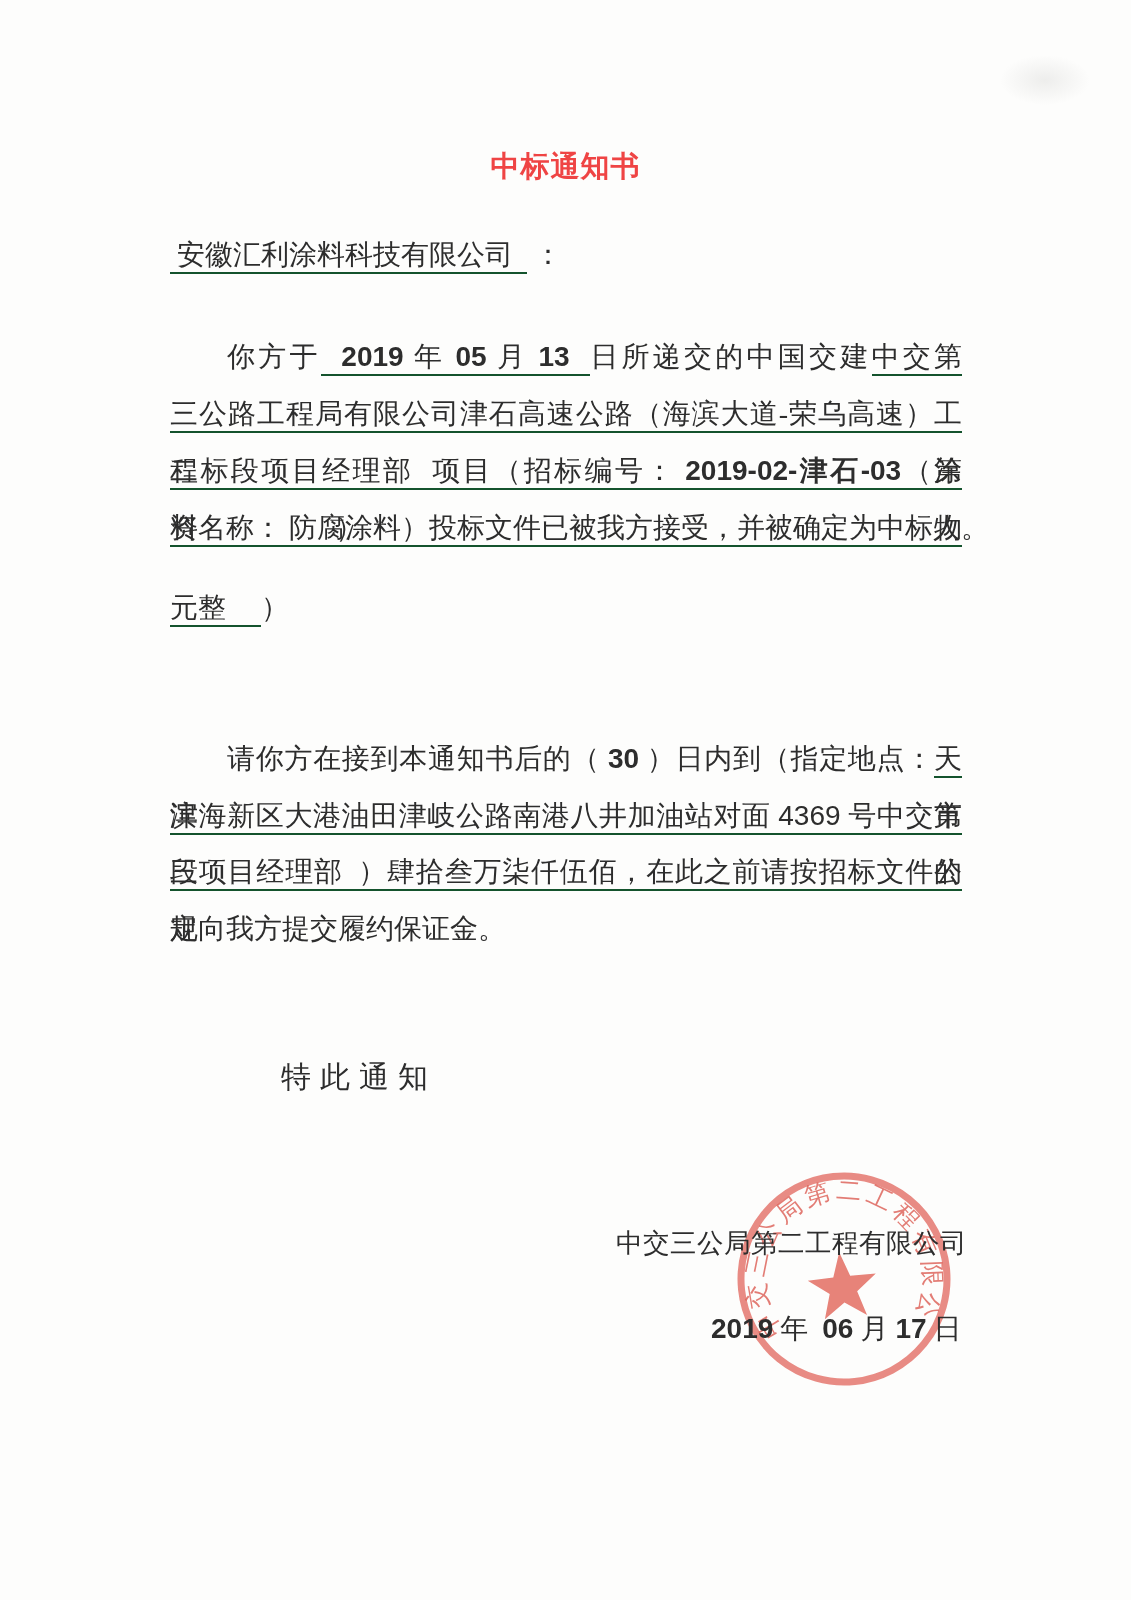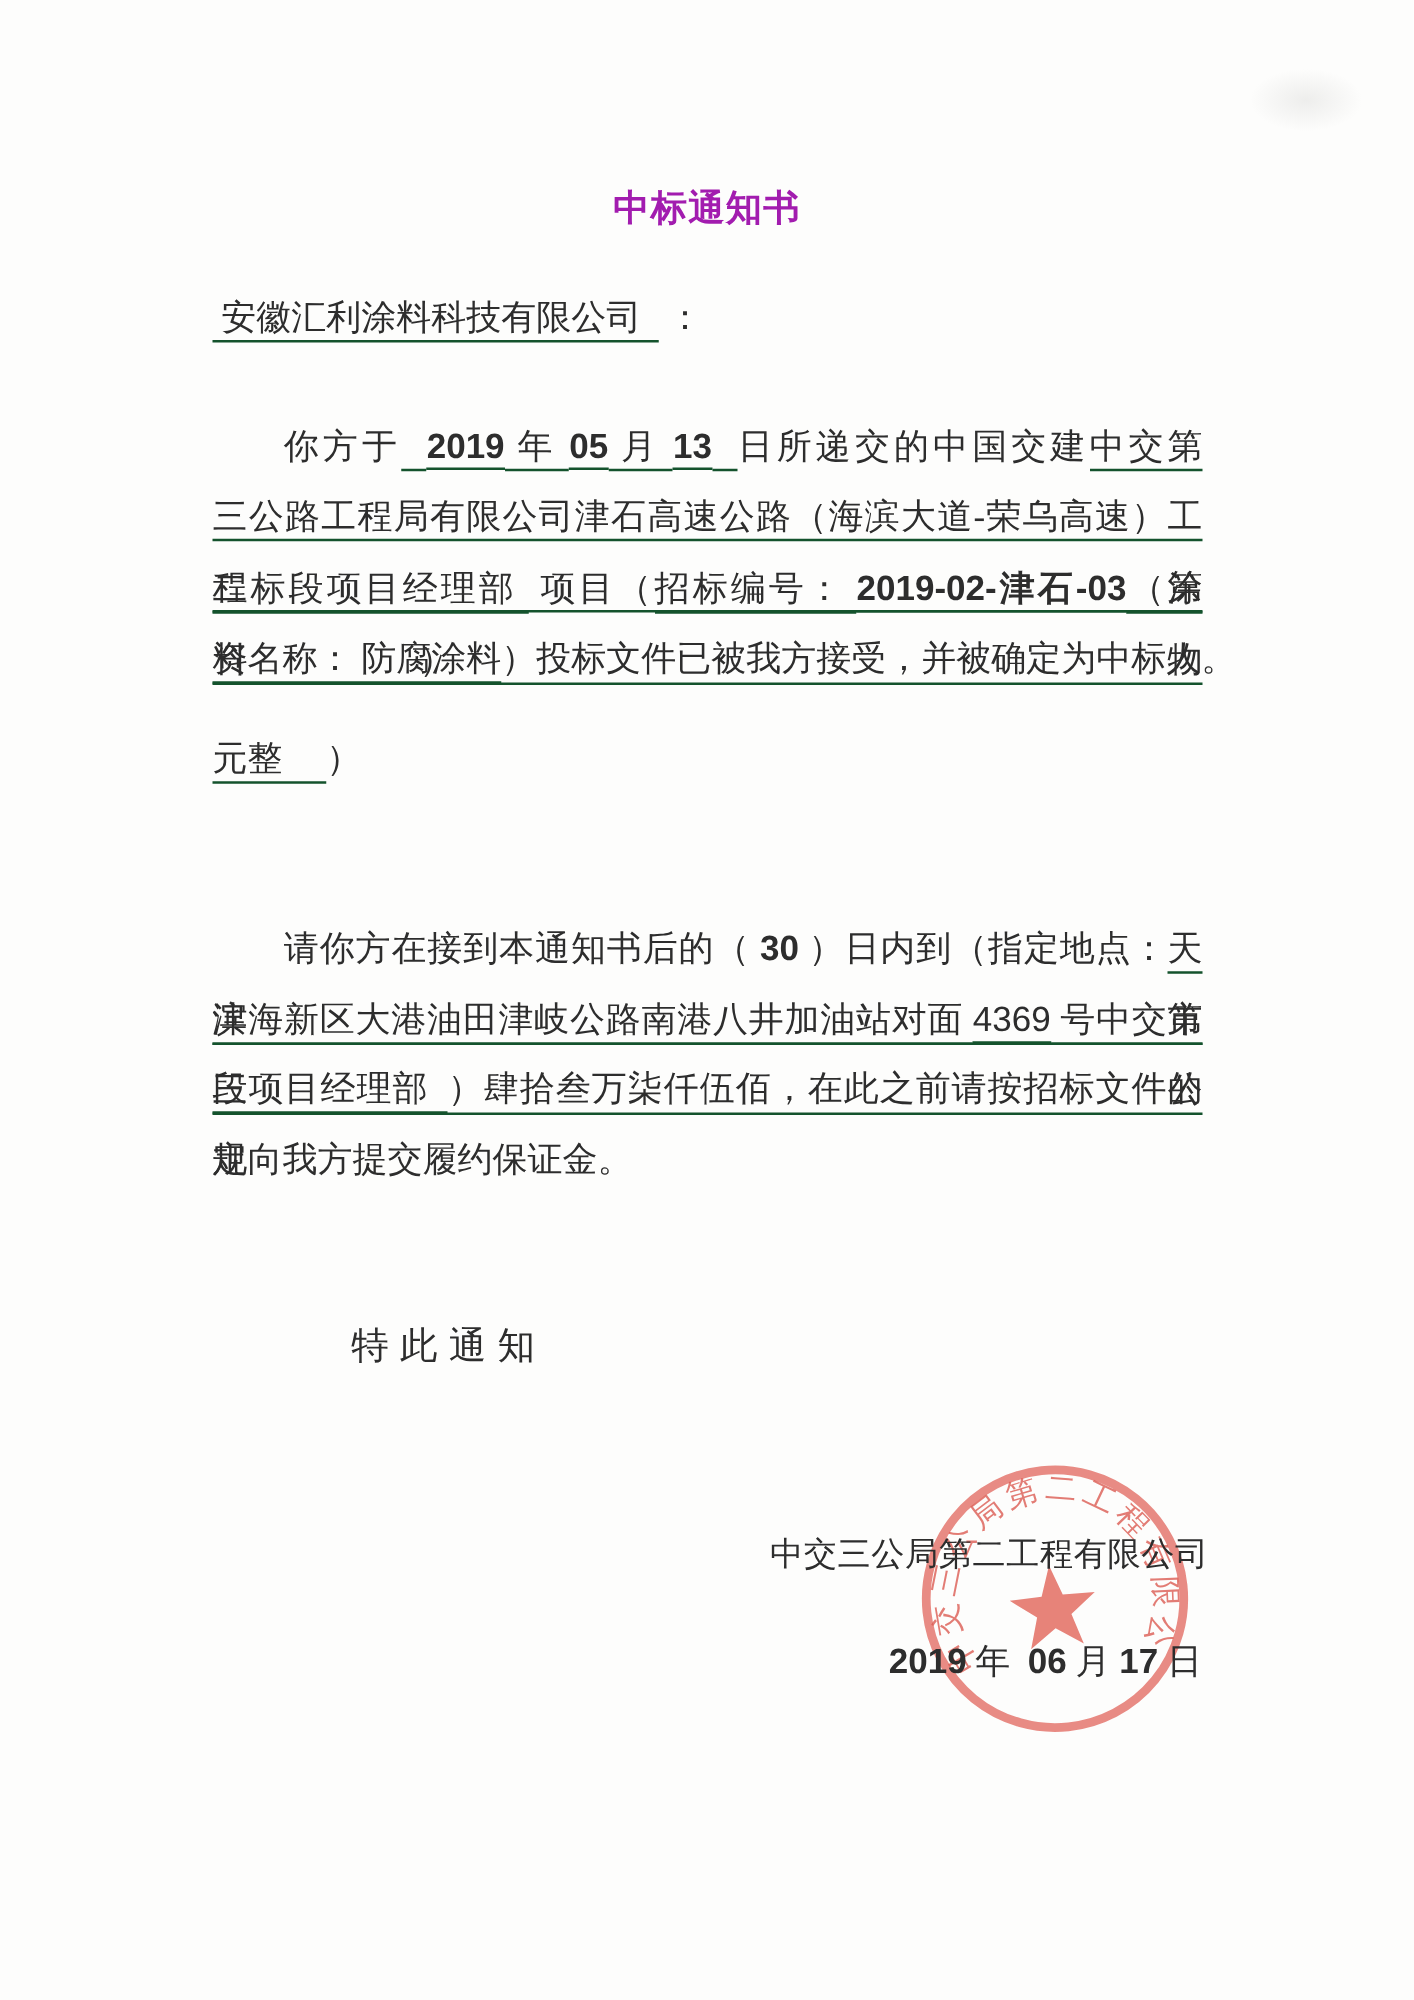--- a/index.html
+++ b/index.html
@@ -2,21 +2,21 @@
 <html><head>
 <meta charset="utf-8">
 <style>
   html,body{margin:0;padding:0;background:#ffffff;}
   body{width:1131px;height:1600px;position:relative;
        font-family:"Liberation Serif","DejaVu Serif",serif;color:#2d2d2d;}
   .page{position:absolute;left:0;top:0;width:1131px;height:1600px;background:#fdfdfc;overflow:hidden;}
   .smudge{position:absolute;left:1000px;top:55px;width:90px;height:50px;border-radius:50%;
           background:radial-gradient(closest-side,rgba(190,190,188,.25),rgba(190,190,188,0));}
   .title{position:absolute;left:0;top:147px;width:1131px;text-align:center;
-         font-size:29px;font-weight:bold;letter-spacing:1px;color:#a21caf;}
+         font-size:29px;font-weight:bold;letter-spacing:1px;color:#ef4444;}
   .blk{position:absolute;font-size:28px;}
   .para{position:absolute;left:170px;width:792px;font-size:28px;}
   .para .line{height:57px;line-height:57px;white-space:nowrap;}
   .para.p3 .line{height:56.5px;line-height:56.5px;}
   .jl{text-align:justify;text-align-last:justify;white-space:normal !important;}
   .ind{text-indent:57px;}
   .u{border-bottom:2px solid #14532d;padding-bottom:2px;}
   .b{font-family:"Liberation Sans","DejaVu Sans",sans-serif;font-weight:bold;}
   .num{font-family:"Liberation Sans","DejaVu Sans",sans-serif;}
   .closing{position:absolute;left:281px;top:1049px;height:56px;line-height:56px;

